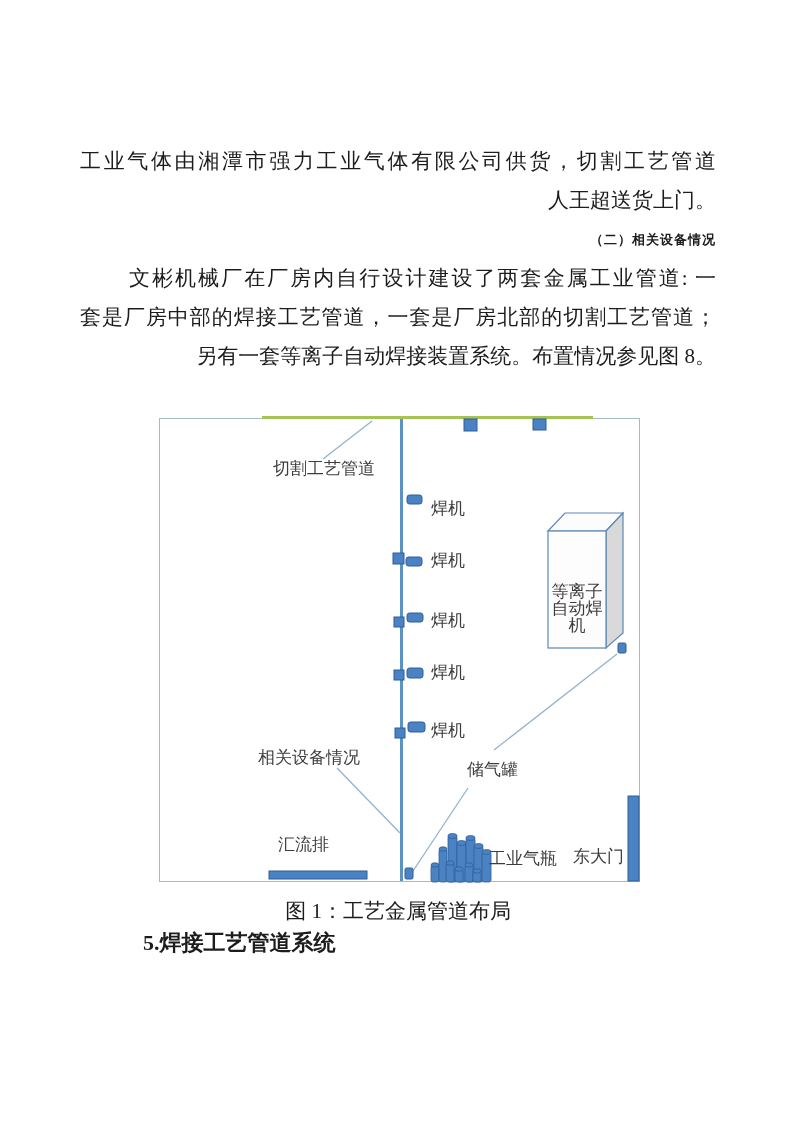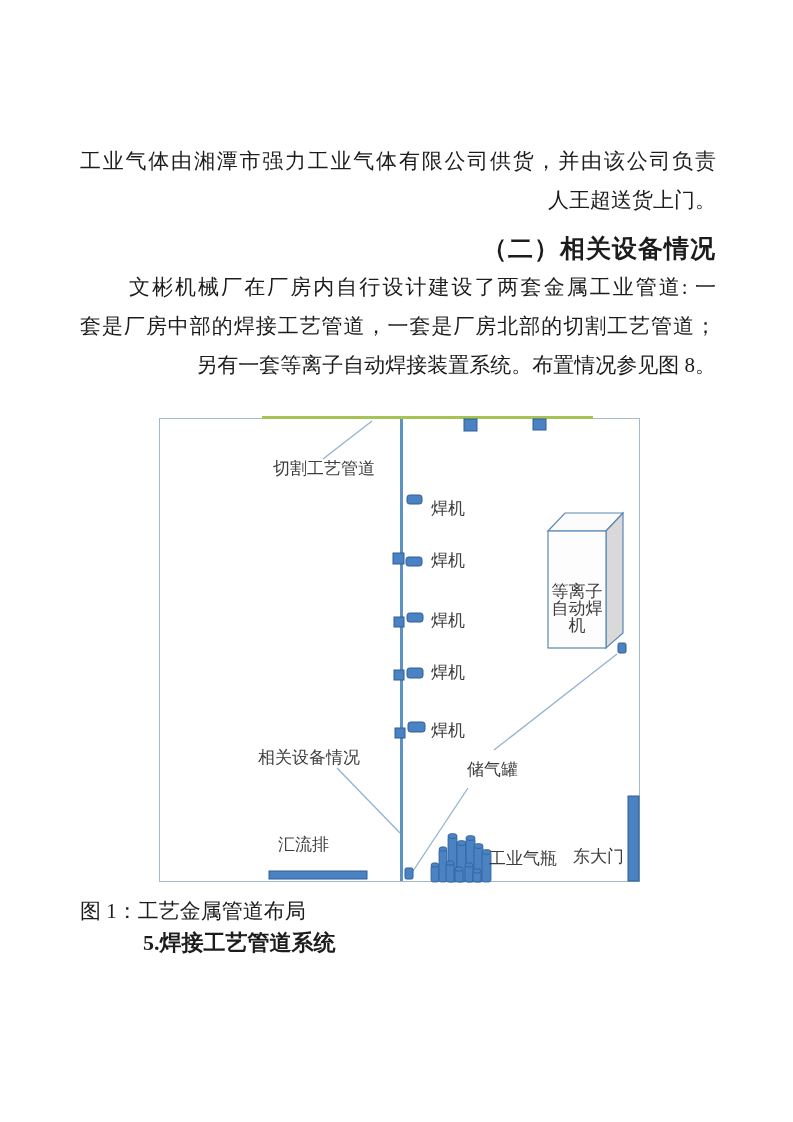--- a/index.html
+++ b/index.html
@@ -15,42 +15,42 @@
   }
   html,body{margin:0;padding:0;background:#ffffff;}
   .page{
     position:relative;width:793px;height:1122px;background:#ffffff;overflow:hidden;
     font-family:"Liberation Serif","DejaVu Serif",serif;color:var(--text-color);
   }
   .text-block{position:absolute;left:80px;top:142px;width:636px;font-size:21px;line-height:39px;}
   .tline{white-space:nowrap;text-align:right;}
   .tline.stretch{white-space:normal;text-align:justify;text-align-last:justify;}
   .tline.indent1{text-indent:49px;}
-  .h-section{font-weight:bold;padding-left:58px;font-size:25px;letter-spacing:1px;margin-top:9px;}
+  .h-section{font-weight:bold;padding-left:58px;font-size:13px;letter-spacing:1px;}
   .figure{
     position:absolute;left:159px;top:418px;width:481px;height:464px;
     border:1px solid var(--figure-border);box-sizing:border-box;
   }
   .green-line{position:absolute;left:102px;top:-3px;width:331px;height:3px;background:var(--green-line);}
   .fig-svg{position:absolute;left:0;top:0;overflow:visible;}
   .fig-label{
     position:absolute;font-size:17px;line-height:15px;color:var(--label-color);
     white-space:nowrap;font-family:"Liberation Serif","DejaVu Serif",serif;
   }
   .fig-label.box-label{white-space:normal;width:56px;text-align:center;line-height:17px;margin-top:48px;}
-  .caption{position:absolute;left:80px;top:892px;width:636px;font-size:21px;line-height:39px;}
+  .caption{position:absolute;left:80px;top:892px;width:636px;font-size:21px;line-height:39px;text-align:center;}
   .h-sub{position:absolute;left:143px;top:928px;font-size:22px;font-weight:bold;line-height:30px;}
 </style>
 </head>
 <body>
 
 <div class="page">
 
   <div class="text-block">
-    <div class="tline stretch">工业气体由湘潭市强力工业气体有限公司供货，并由该公司负责</div>
+    <div class="tline stretch">工业气体由湘潭市强力工业气体有限公司供货，切割工艺管道</div>
     <div class="tline">人王超送货上门。</div>
     <div class="tline h-section">（二）相关设备情况</div>
     <div class="tline stretch indent1">文彬机械厂在厂房内自行设计建设了两套金属工业管道: 一</div>
     <div class="tline stretch">套是厂房中部的焊接工艺管道，一套是厂房北部的切割工艺管道；</div>
     <div class="tline">另有一套等离子自动焊接装置系统。布置情况参见图 8。</div>
   </div>
 
   <div class="figure">
     <div class="green-line"></div>
 

